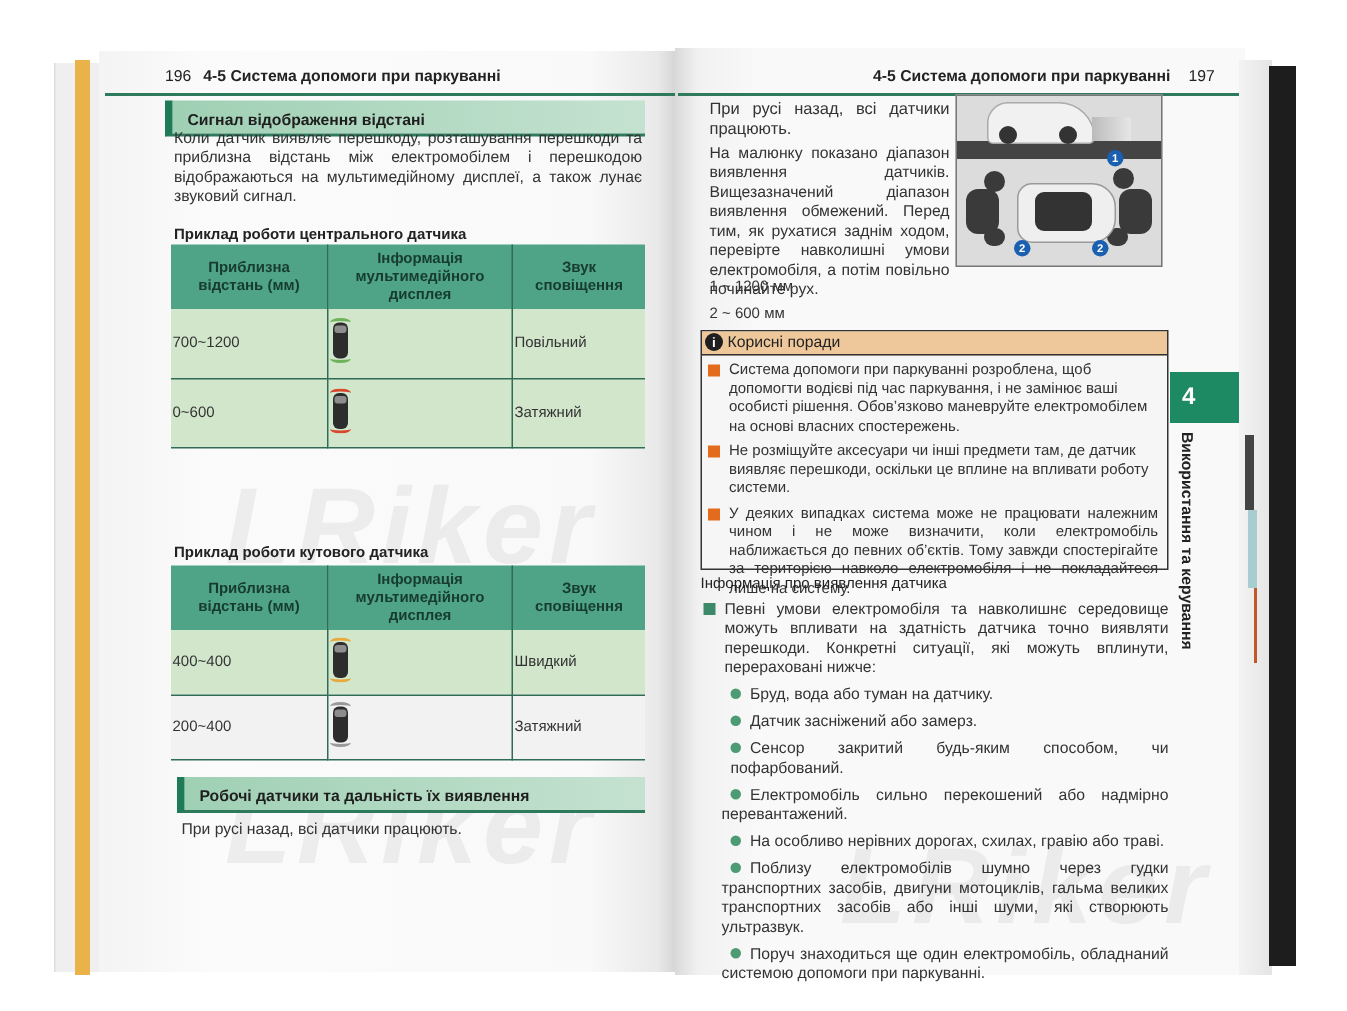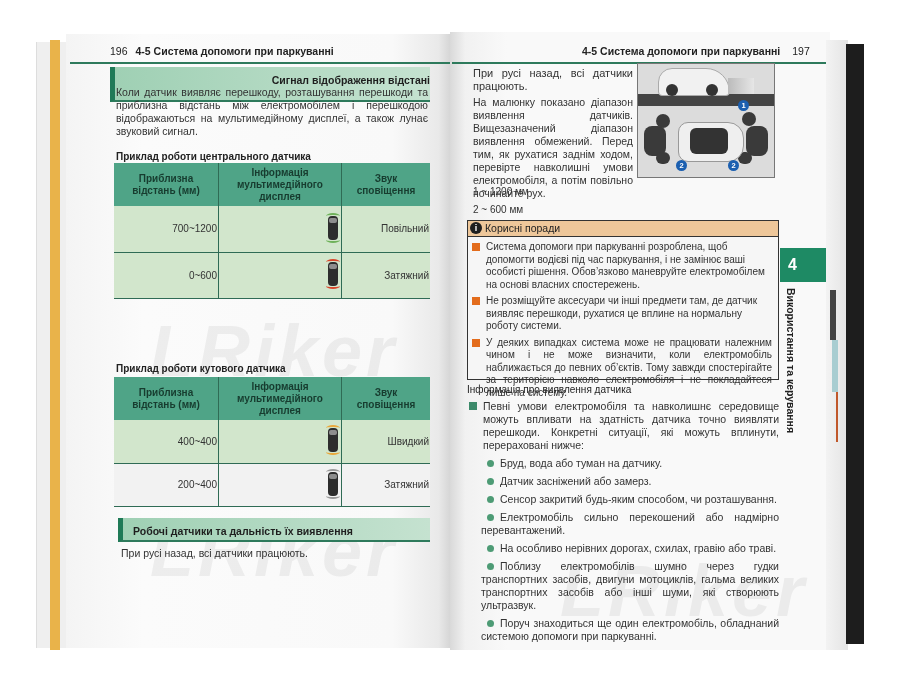--- a/index.html
+++ b/index.html
@@ -18,21 +18,21 @@
   .page-num{font-weight:normal;margin-right:8px;}
   .header-rule{position:absolute;height:1.5px;background:#2e7a5c;}
   
   .section-bar{position:absolute;background:linear-gradient(90deg,#9fd0b4,#c5e2d0);border-left:5px solid #1f7a57;border-bottom:2px solid #2e7a5c;font-size:10.5px;font-weight:bold;color:#1e1e1e;padding:7px 0 0 10px;box-sizing:border-box;}
   .para{position:absolute;font-size:10.5px;line-height:13px;color:#333;text-align:justify;}
   .subhead{position:absolute;font-size:10px;font-weight:bold;color:#222;}
   
   table.sens{position:absolute;border-collapse:collapse;font-size:10px;}
   table.sens th{background:#4fa487;color:#173c2f;font-weight:bold;border-right:1px solid #2f6b55;text-align:center;line-height:12px;padding:0 4px;}
   table.sens th:last-child{border-right:none;}
-  table.sens td{border-right:1px solid #2f6b55;border-bottom:1px solid #2f6b55;text-align:right;color:#333;}
+  table.sens td{border-right:1px solid #2f6b55;border-bottom:1px solid #2f6b55;text-align:left;color:#333;}
   table.sens td:last-child{border-right:none;}
   tr.g td{background:#d2e6cc;}
   tr.w td{background:#f2f2f2;}
   .car{display:inline-block;position:relative;width:14px;height:30px;}
   .car .body{position:absolute;left:2px;top:3px;width:10px;height:24px;background:#2d2d2d;border-radius:4px;}
   .car .glass{position:absolute;left:3px;top:5px;width:8px;height:5px;background:#8d8d8d;border-radius:2px;}
   .car .arc-f,.car .arc-r{position:absolute;left:0;width:14px;height:4px;border-radius:50%;}
   .car .arc-f{top:0;border-top:2px solid var(--c);}
   .car .arc-r{bottom:0;border-bottom:2px solid var(--c);}
   
@@ -78,21 +78,21 @@
 
   <div class="watermark" style="left:150px;top:310px;">LRiker</div>
   <div class="watermark" style="left:150px;top:510px;">LRiker</div>
   <div class="watermark" style="left:560px;top:550px;">LRiker</div>
 
   <div class="page-header" style="left:110px;top:45px;">
     <span class="page-num">196</span><span>4-5 Система допомоги при паркуванні</span>
   </div>
   <div class="header-rule" style="left:70px;top:62px;width:380px;"></div>
 
-  <div class="section-bar" style="left:110px;top:67px;width:320px;height:35px;text-align:right;">Сигнал відображення відстані</div>
+  <div class="section-bar" style="left:110px;top:67px;width:320px;height:24px;">Сигнал відображення відстані</div>
   <div class="para" style="left:116px;top:86px;width:312px;">Коли датчик виявляє перешкоду, розташування перешкоди та приблизна відстань між електромобілем і перешкодою відображаються на мультимедійному дисплеї, а також лунає звуковий сигнал.</div>
 
   <div class="subhead" style="left:116px;top:151px;">Приклад роботи центрального датчика</div>
   <table class="sens" style="left:114px;top:163px;width:316px;">
     <tbody>
         <tr style="height:43px;">
       <th style="width:96px;">Приблизна відстань (мм)</th>
       <th style="width:114px;">Інформація мультимедійного дисплея</th>
       <th>Звук сповіщення</th>
     </tr>
@@ -162,30 +162,30 @@
 
   <div class="range" style="left:473px;top:186px;">1 ~ 1200 мм</div>
   <div class="range" style="left:473px;top:204px;">2 ~ 600 мм</div>
 
   <div class="tip-box">
     <div class="tip-head">
       <span class="info-icon">i</span>
       <span>Корисні поради</span>
     </div>
     <div class="tip-item"><span class="sq"></span><span>Система допомоги при паркуванні розроблена, щоб допомогти водієві під час паркування, і не замінює ваші особисті рішення. Обов’язково маневруйте електромобілем на основі власних спостережень.</span></div>
-    <div class="tip-item"><span class="sq"></span><span>Не розміщуйте аксесуари чи інші предмети там, де датчик виявляє перешкоди, рухатися це вплине на нормальну роботу системи.</span></div>
+    <div class="tip-item"><span class="sq"></span><span>Не розміщуйте аксесуари чи інші предмети там, де датчик виявляє перешкоди, оскільки це вплине на впливати роботу системи.</span></div>
     <div class="tip-item" style="text-align:justify;"><span class="sq"></span><span>У деяких випадках система може не працювати належним чином і не може визначити, коли електромобіль наближається до певних об’єктів. Тому завжди спостерігайте за територією навколо електромобіля і не покладайтеся лише на систему.</span></div>
   </div>
 
   <div class="info-list">
     <div class="info-title">Інформація про виявлення датчика</div>
     <div class="info-main"><span class="sq green" style="left:2px;"></span><span>Певні умови електромобіля та навколишнє середовище можуть впливати на здатність датчика точно виявляти перешкоди. Конкретні ситуації, які можуть вплинути, перераховані нижче:</span></div>
     <div class="info-sub" style="padding-left:20px;"><span class="dot"></span><span>Бруд, вода або туман на датчику.</span></div>
     <div class="info-sub" style="padding-left:20px;"><span class="dot"></span><span>Датчик засніжений або замерз.</span></div>
-    <div class="info-sub" style="padding-left:20px;"><span class="dot"></span><span>Сенсор закритий будь-яким способом, чи розташування.</span></div>
+    <div class="info-sub" style="padding-left:20px;"><span class="dot"></span><span>Сенсор закритий будь-яким способом, чи пофарбований.</span></div>
     <div class="info-sub"><span class="dot" style="margin-left:6px;"></span><span>Електромобіль сильно перекошений або надмірно перевантажений.</span></div>
     <div class="info-sub" style="padding-left:20px;"><span class="dot"></span><span>На особливо нерівних дорогах, схилах, гравію або траві.</span></div>
     <div class="info-sub"><span class="dot" style="margin-left:6px;"></span><span>Поблизу електромобілів шумно через гудки транспортних засобів, двигуни мотоциклів, гальма великих транспортних засобів або інші шуми, які створюють ультразвук.</span></div>
     <div class="info-sub"><span class="dot" style="margin-left:6px;"></span><span>Поруч знаходиться ще один електромобіль, обладнаний системою допомоги при паркуванні.</span></div>
   </div>
 
   <div class="chapter-tab">4</div>
   <div class="chapter-vert">Використання та керування</div>
 </div>
 

